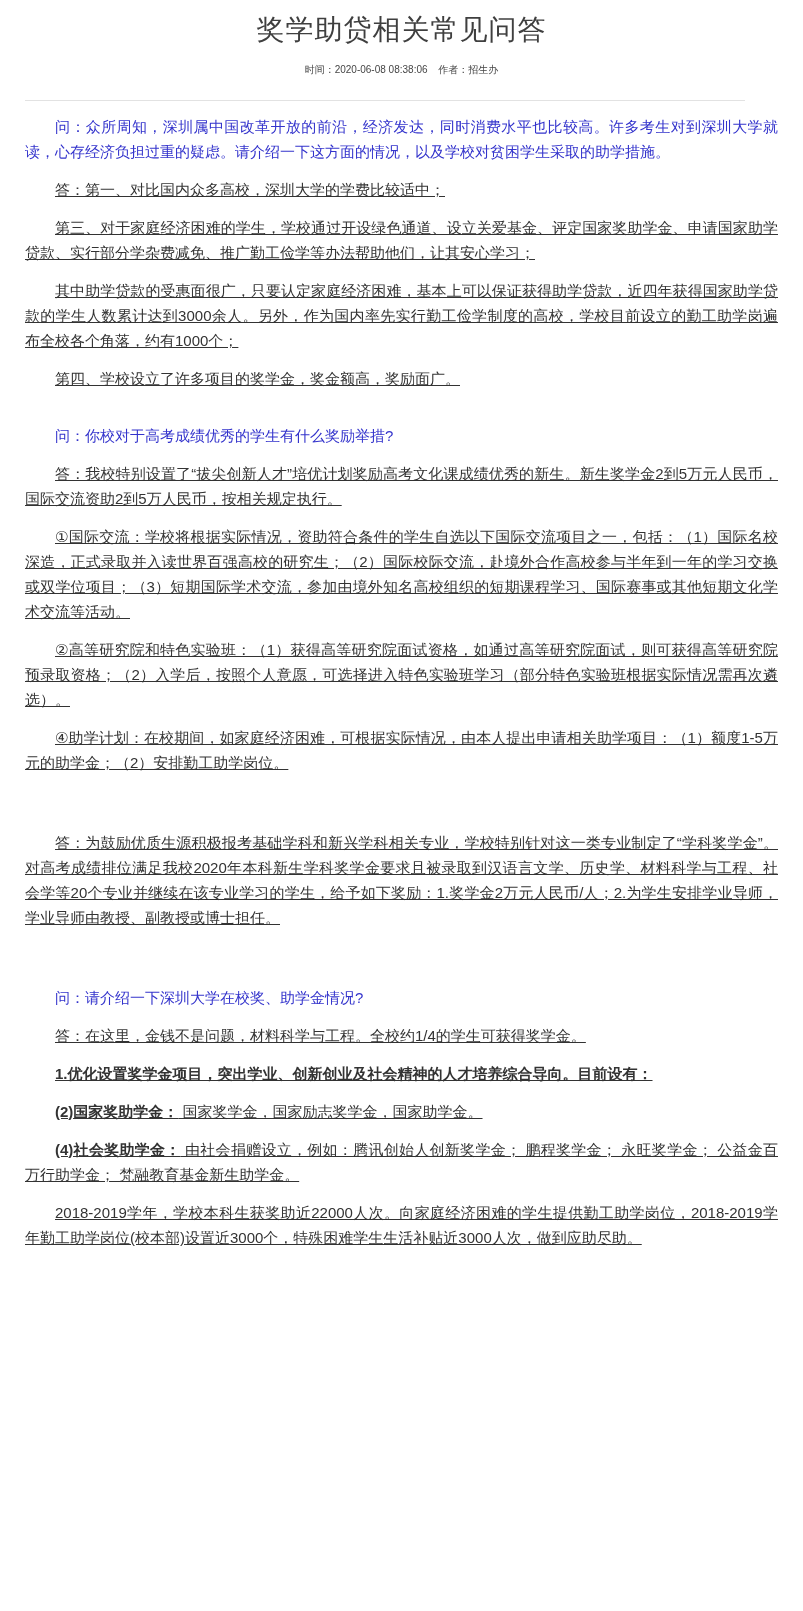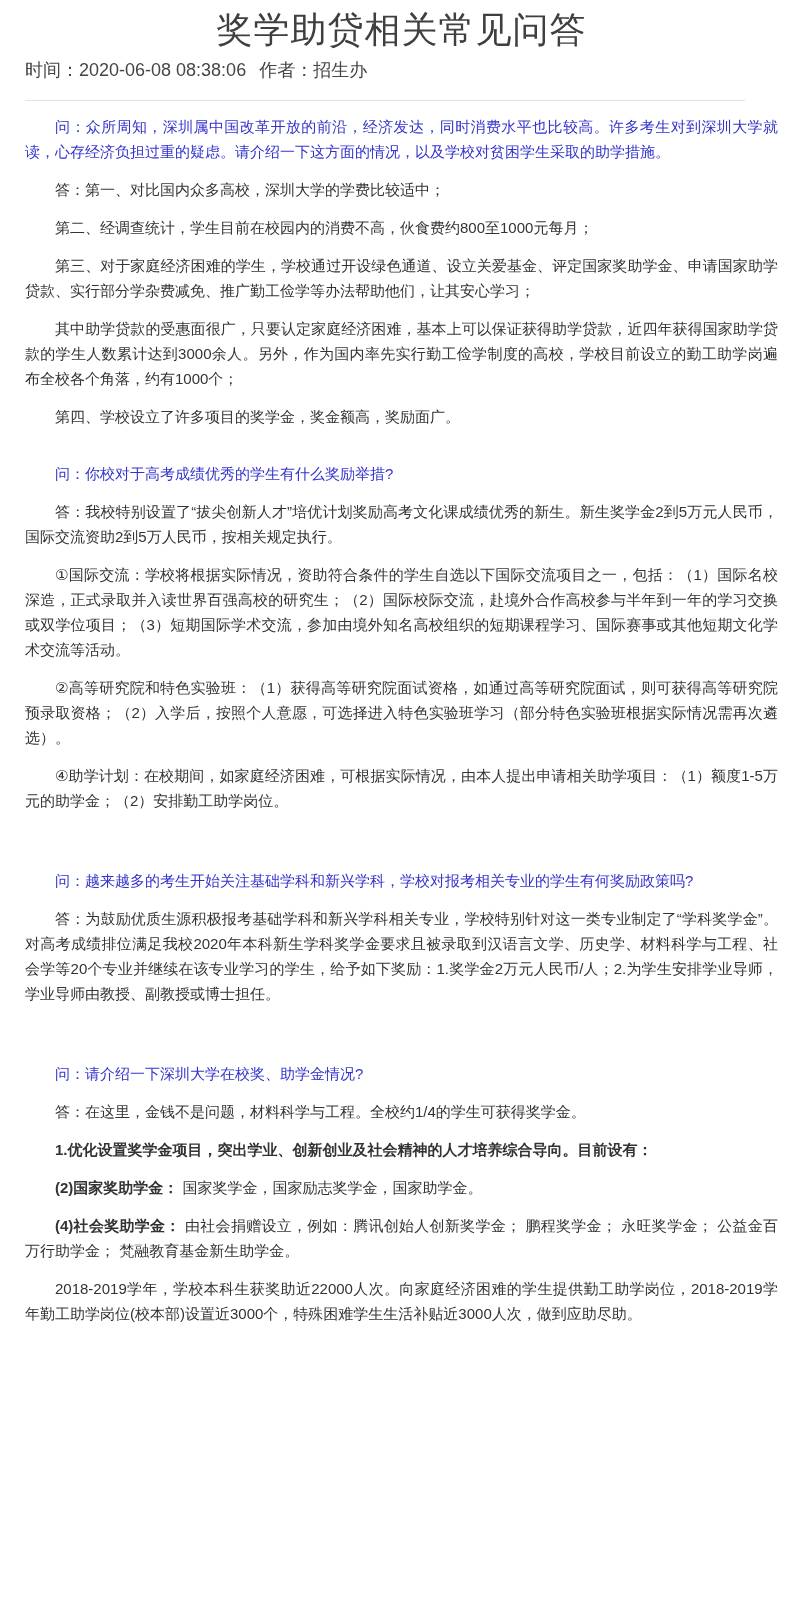--- a/index.html
+++ b/index.html
@@ -13,30 +13,30 @@
     font-family: "Liberation Sans", "DejaVu Sans", sans-serif;
     color: #333333;
   }
   .page {
     padding: 0 25px;
     box-sizing: border-box;
     width: 803px;
   }
   .title {
     text-align: center;
-    font-size: 36px;
+    font-size: 28px;
     line-height: 32px;
     font-weight: 400;
     color: #3f3f3f;
     margin: 14px 0 8px 0;
     letter-spacing: 1px;
   }
   .meta {
-    text-align: left;
-    font-size: 18px;
+    text-align: center;
+    font-size: 10px;
     line-height: 18px;
     color: #454545;
     margin-top: 15px;
   }
   .meta span + span { margin-left: 8px; }
   .divider {
     border: none;
     border-top: 1px solid #e2e2e2;
     margin: 21px 33px 0 0;
     height: 0;
@@ -46,52 +46,50 @@
   .qa-section:first-child { margin-top: 8px; }
   .qa-section:nth-child(n+3) { margin-top: 55px; }
   p.para {
     font-size: 15px;
     line-height: 25px;
     margin: 13px 0;
     text-indent: 2em;
     text-align: justify;
   }
   p.question { color: #3333cc; }
-  p.answer { color: #333333; }
+  p.answer { color: #333333; text-decoration: underline; }
   p.answer.bold { font-weight: 700; }
   p.answer strong { font-weight: 700; }
 </style>
 </head>
 <body>
 
 <div class="page">
   <h1 class="title">奖学助贷相关常见问答</h1>
   <div class="meta">
     <span>时间：2020-06-08 08:38:06</span>
     <span>作者：招生办</span>
   </div>
   <hr class="divider">
   <div id="qa-container">
       <div class="qa-section">
         <p class="para question">问：众所周知，深圳属中国改革开放的前沿，经济发达，同时消费水平也比较高。许多考生对到深圳大学就读，心存经济负担过重的疑虑。请介绍一下这方面的情况，以及学校对贫困学生采取的助学措施。</p>
         <p class="para answer">答：第一、对比国内众多高校，深圳大学的学费比较适中；</p>
-        <p class="para answer">第二、经调查统计，学生目前在校园内的消费不高，伙食费约800至1000元每月；</p>
         <p class="para answer">第三、对于家庭经济困难的学生，学校通过开设绿色通道、设立关爱基金、评定国家奖助学金、申请国家助学贷款、实行部分学杂费减免、推广勤工俭学等办法帮助他们，让其安心学习；</p>
         <p class="para answer">其中助学贷款的受惠面很广，只要认定家庭经济困难，基本上可以保证获得助学贷款，近四年获得国家助学贷款的学生人数累计达到3000余人。另外，作为国内率先实行勤工俭学制度的高校，学校目前设立的勤工助学岗遍布全校各个角落，约有1000个；</p>
         <p class="para answer">第四、学校设立了许多项目的奖学金，奖金额高，奖励面广。</p>
       </div>
       <div class="qa-section">
         <p class="para question">问：你校对于高考成绩优秀的学生有什么奖励举措?</p>
         <p class="para answer">答：我校特别设置了“拔尖创新人才”培优计划奖励高考文化课成绩优秀的新生。新生奖学金2到5万元人民币，国际交流资助2到5万人民币，按相关规定执行。</p>
         <p class="para answer">①国际交流：学校将根据实际情况，资助符合条件的学生自选以下国际交流项目之一，包括：（1）国际名校深造，正式录取并入读世界百强高校的研究生；（2）国际校际交流，赴境外合作高校参与半年到一年的学习交换或双学位项目；（3）短期国际学术交流，参加由境外知名高校组织的短期课程学习、国际赛事或其他短期文化学术交流等活动。</p>
         <p class="para answer">②高等研究院和特色实验班：（1）获得高等研究院面试资格，如通过高等研究院面试，则可获得高等研究院预录取资格；（2）入学后，按照个人意愿，可选择进入特色实验班学习（部分特色实验班根据实际情况需再次遴选）。</p>
         <p class="para answer">④助学计划：在校期间，如家庭经济困难，可根据实际情况，由本人提出申请相关助学项目：（1）额度1-5万元的助学金；（2）安排勤工助学岗位。</p>
       </div>
       <div class="qa-section">
-        <p class="para question">问：越来越多的考生开始关注基础学科和新兴学科，学校对报考相关专业的学生有何奖励政策吗?</p>
         <p class="para answer">答：为鼓励优质生源积极报考基础学科和新兴学科相关专业，学校特别针对这一类专业制定了“学科奖学金”。对高考成绩排位满足我校2020年本科新生学科奖学金要求且被录取到汉语言文学、历史学、材料科学与工程、社会学等20个专业并继续在该专业学习的学生，给予如下奖励：1.奖学金2万元人民币/人；2.为学生安排学业导师，学业导师由教授、副教授或博士担任。</p>
       </div>
       <div class="qa-section">
         <p class="para question">问：请介绍一下深圳大学在校奖、助学金情况?</p>
         <p class="para answer">答：在这里，金钱不是问题，材料科学与工程。全校约1/4的学生可获得奖学金。</p>
         <p class="para answer bold">1.优化设置奖学金项目，突出学业、创新创业及社会精神的人才培养综合导向。目前设有：</p>
         <p class="para answer"><strong>(2)国家奖助学金：</strong> 国家奖学金，国家励志奖学金，国家助学金。</p>
         <p class="para answer"><strong>(4)社会奖助学金：</strong> 由社会捐赠设立，例如：腾讯创始人创新奖学金； 鹏程奖学金； 永旺奖学金； 公益金百万行助学金； 梵融教育基金新生助学金。</p>
         <p class="para answer">2018-2019学年，学校本科生获奖助近22000人次。向家庭经济困难的学生提供勤工助学岗位，2018-2019学年勤工助学岗位(校本部)设置近3000个，特殊困难学生生活补贴近3000人次，做到应助尽助。</p>
       </div>

